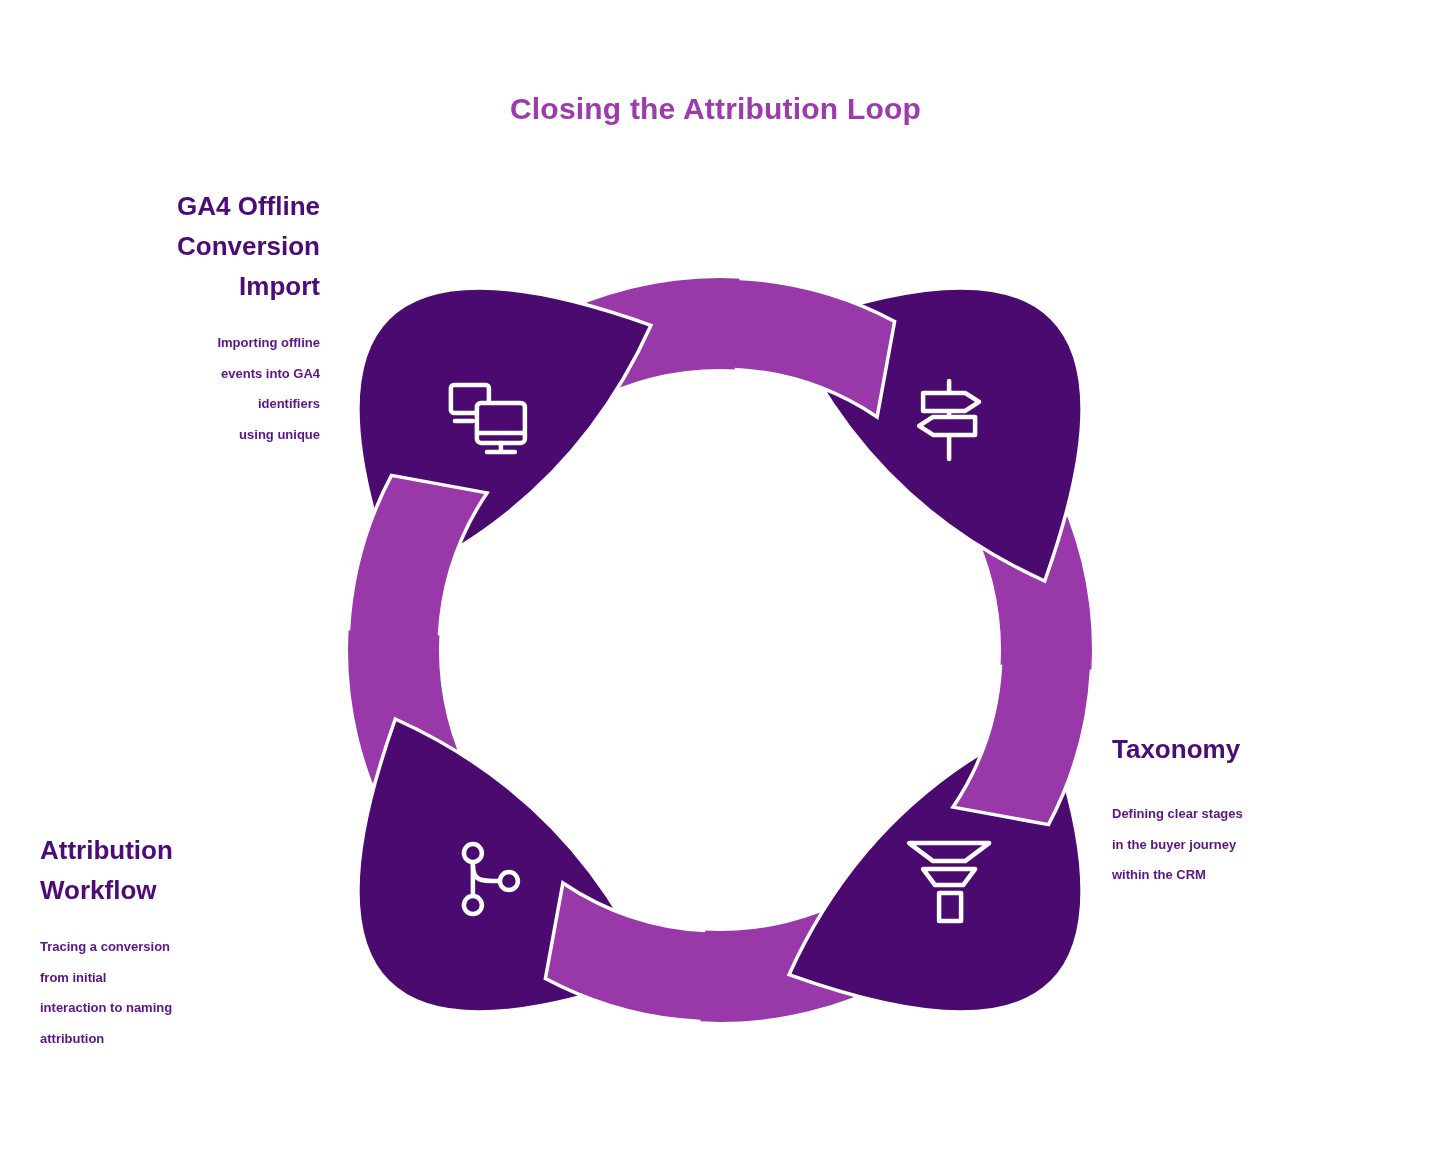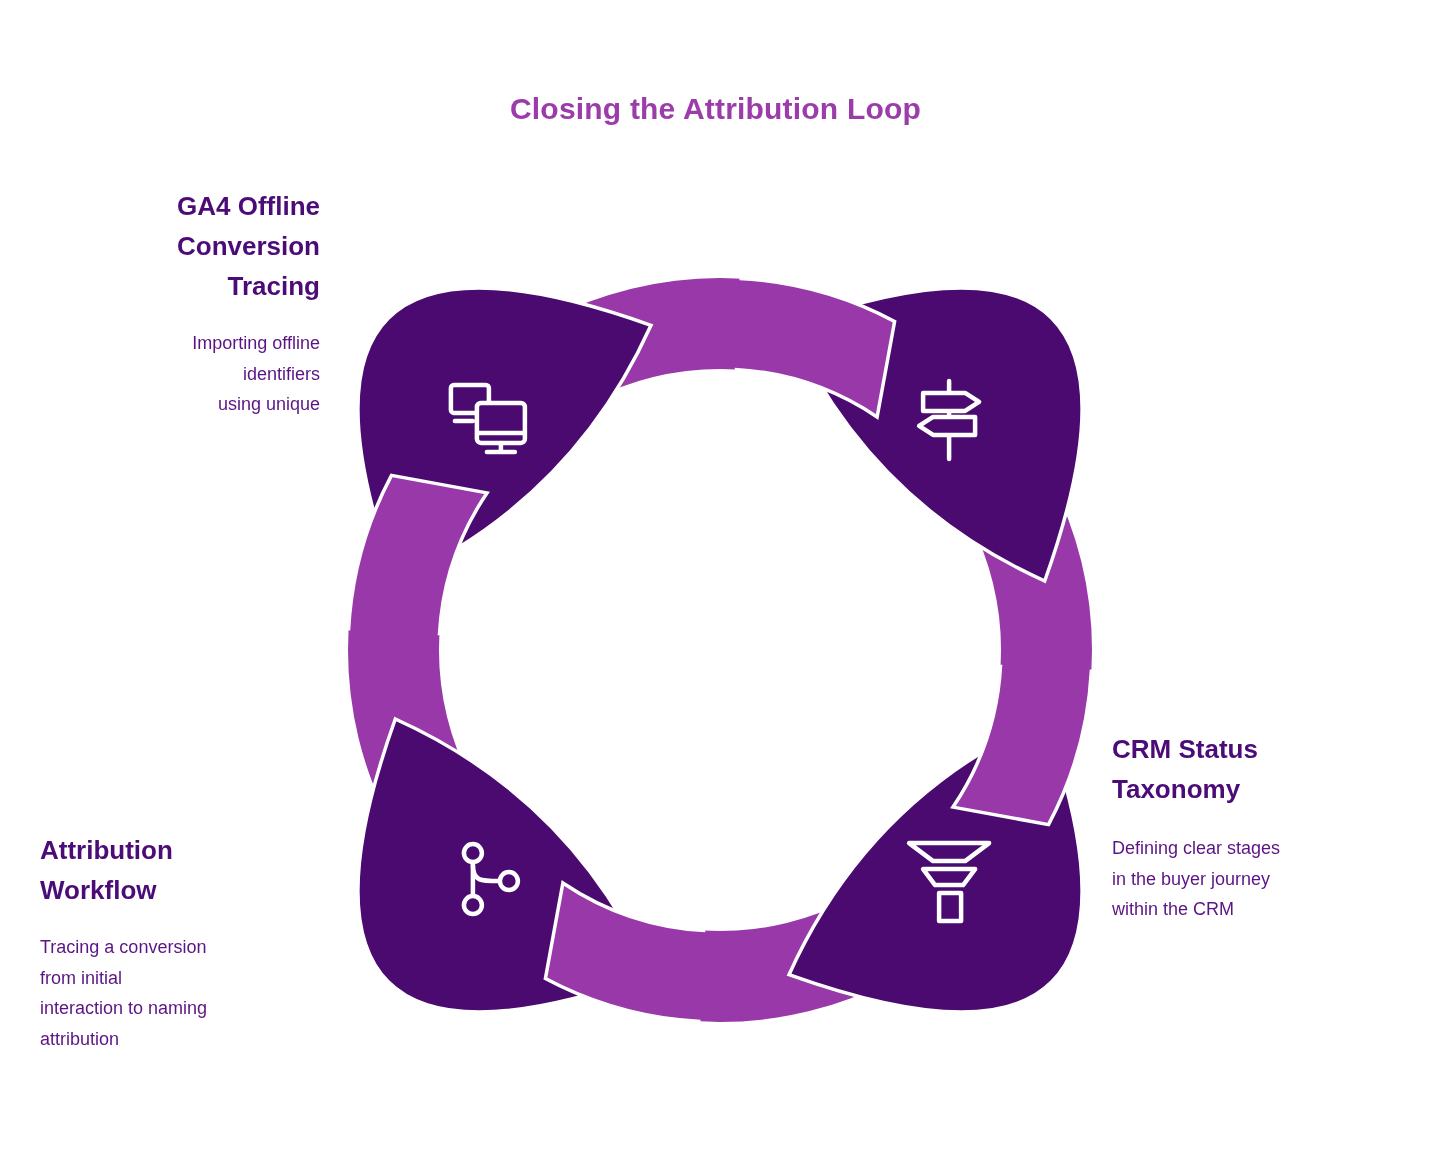--- a/index.html
+++ b/index.html
@@ -7,28 +7,28 @@
     --c-arc_light:#9838A9; --c-arrow_dark:#4A0A70; --c-icon_stroke:#FFFFFF; --c-background:#FFFFFF;
   }
   html,body{margin:0;padding:0;background:#fff;}
   .stage{position:relative;width:1431px;height:1149px;background:var(--c-background);
          overflow:hidden;font-family:"Liberation Sans",sans-serif;}
   .title{position:absolute;top:92px;left:0;width:100%;text-align:center;margin:0;
          font-size:30px;font-weight:bold;letter-spacing:.2px;color:var(--c-title);}
   .diagram{position:absolute;left:340px;top:270px;width:760px;height:760px;}
   .seg{position:absolute;}
   .seg .heading{font-weight:bold;font-size:26px;line-height:40px;color:var(--c-heading);}
-  .seg .body{font-size:18px;line-height:30.5px;color:var(--c-body);}
+  .seg .body{font-size:13px;line-height:30.5px;color:var(--c-body);font-weight:bold;}
   .seg.tl{right:1111px;top:186px;width:270px;text-align:right;}
   .seg.tr{left:1112px;top:224px;width:300px;text-align:left;}
   .seg.br{left:1112px;top:729px;width:310px;text-align:left;}
   .seg.bl{right:1111px;top:830px;width:280px;}
   .seg.tl .body{margin-top:22px;}
   .seg.tr .body{margin-top:26px;}
-  .seg.br .body{margin-top:24px;}
+  .seg.br .body{margin-top:30px;}
   .seg.bl .body{margin-top:22px;}
   .icon *{stroke:var(--c-icon_stroke);stroke-width:4.5;fill:none;
           stroke-linecap:round;stroke-linejoin:round;}
   .icon .f{fill:var(--c-arrow_dark);}
 </style>
 </head>
 <body>
 
 <div class="stage">
   <h1 class="title">Closing the Attribution Loop</h1>
@@ -70,33 +70,33 @@
         <circle class="f" cx="32" cy="24" r="9"></circle>
         <circle class="f" cx="32" cy="76" r="9"></circle>
         <circle class="f" cx="68" cy="52" r="9"></circle>
       </g>
     </svg>
 
   <div class="seg tl">
     <div class="heading">
         <div>GA4 Offline</div>
         <div>Conversion</div>
-        <div>Tracing</div>
+        <div>Import</div>
       </div>
     <div class="body">
         <div>Importing offline</div>
+        <div>events into GA4</div>
         <div>identifiers</div>
         <div>using unique</div>
       </div>
   </div>
 
 
   <div class="seg br">
     <div class="heading">
-        <div>CRM Status</div>
         <div>Taxonomy</div>
       </div>
     <div class="body">
         <div>Defining clear stages</div>
         <div>in the buyer journey</div>
         <div>within the CRM</div>
       </div>
   </div>
 
   <div class="seg bl">

